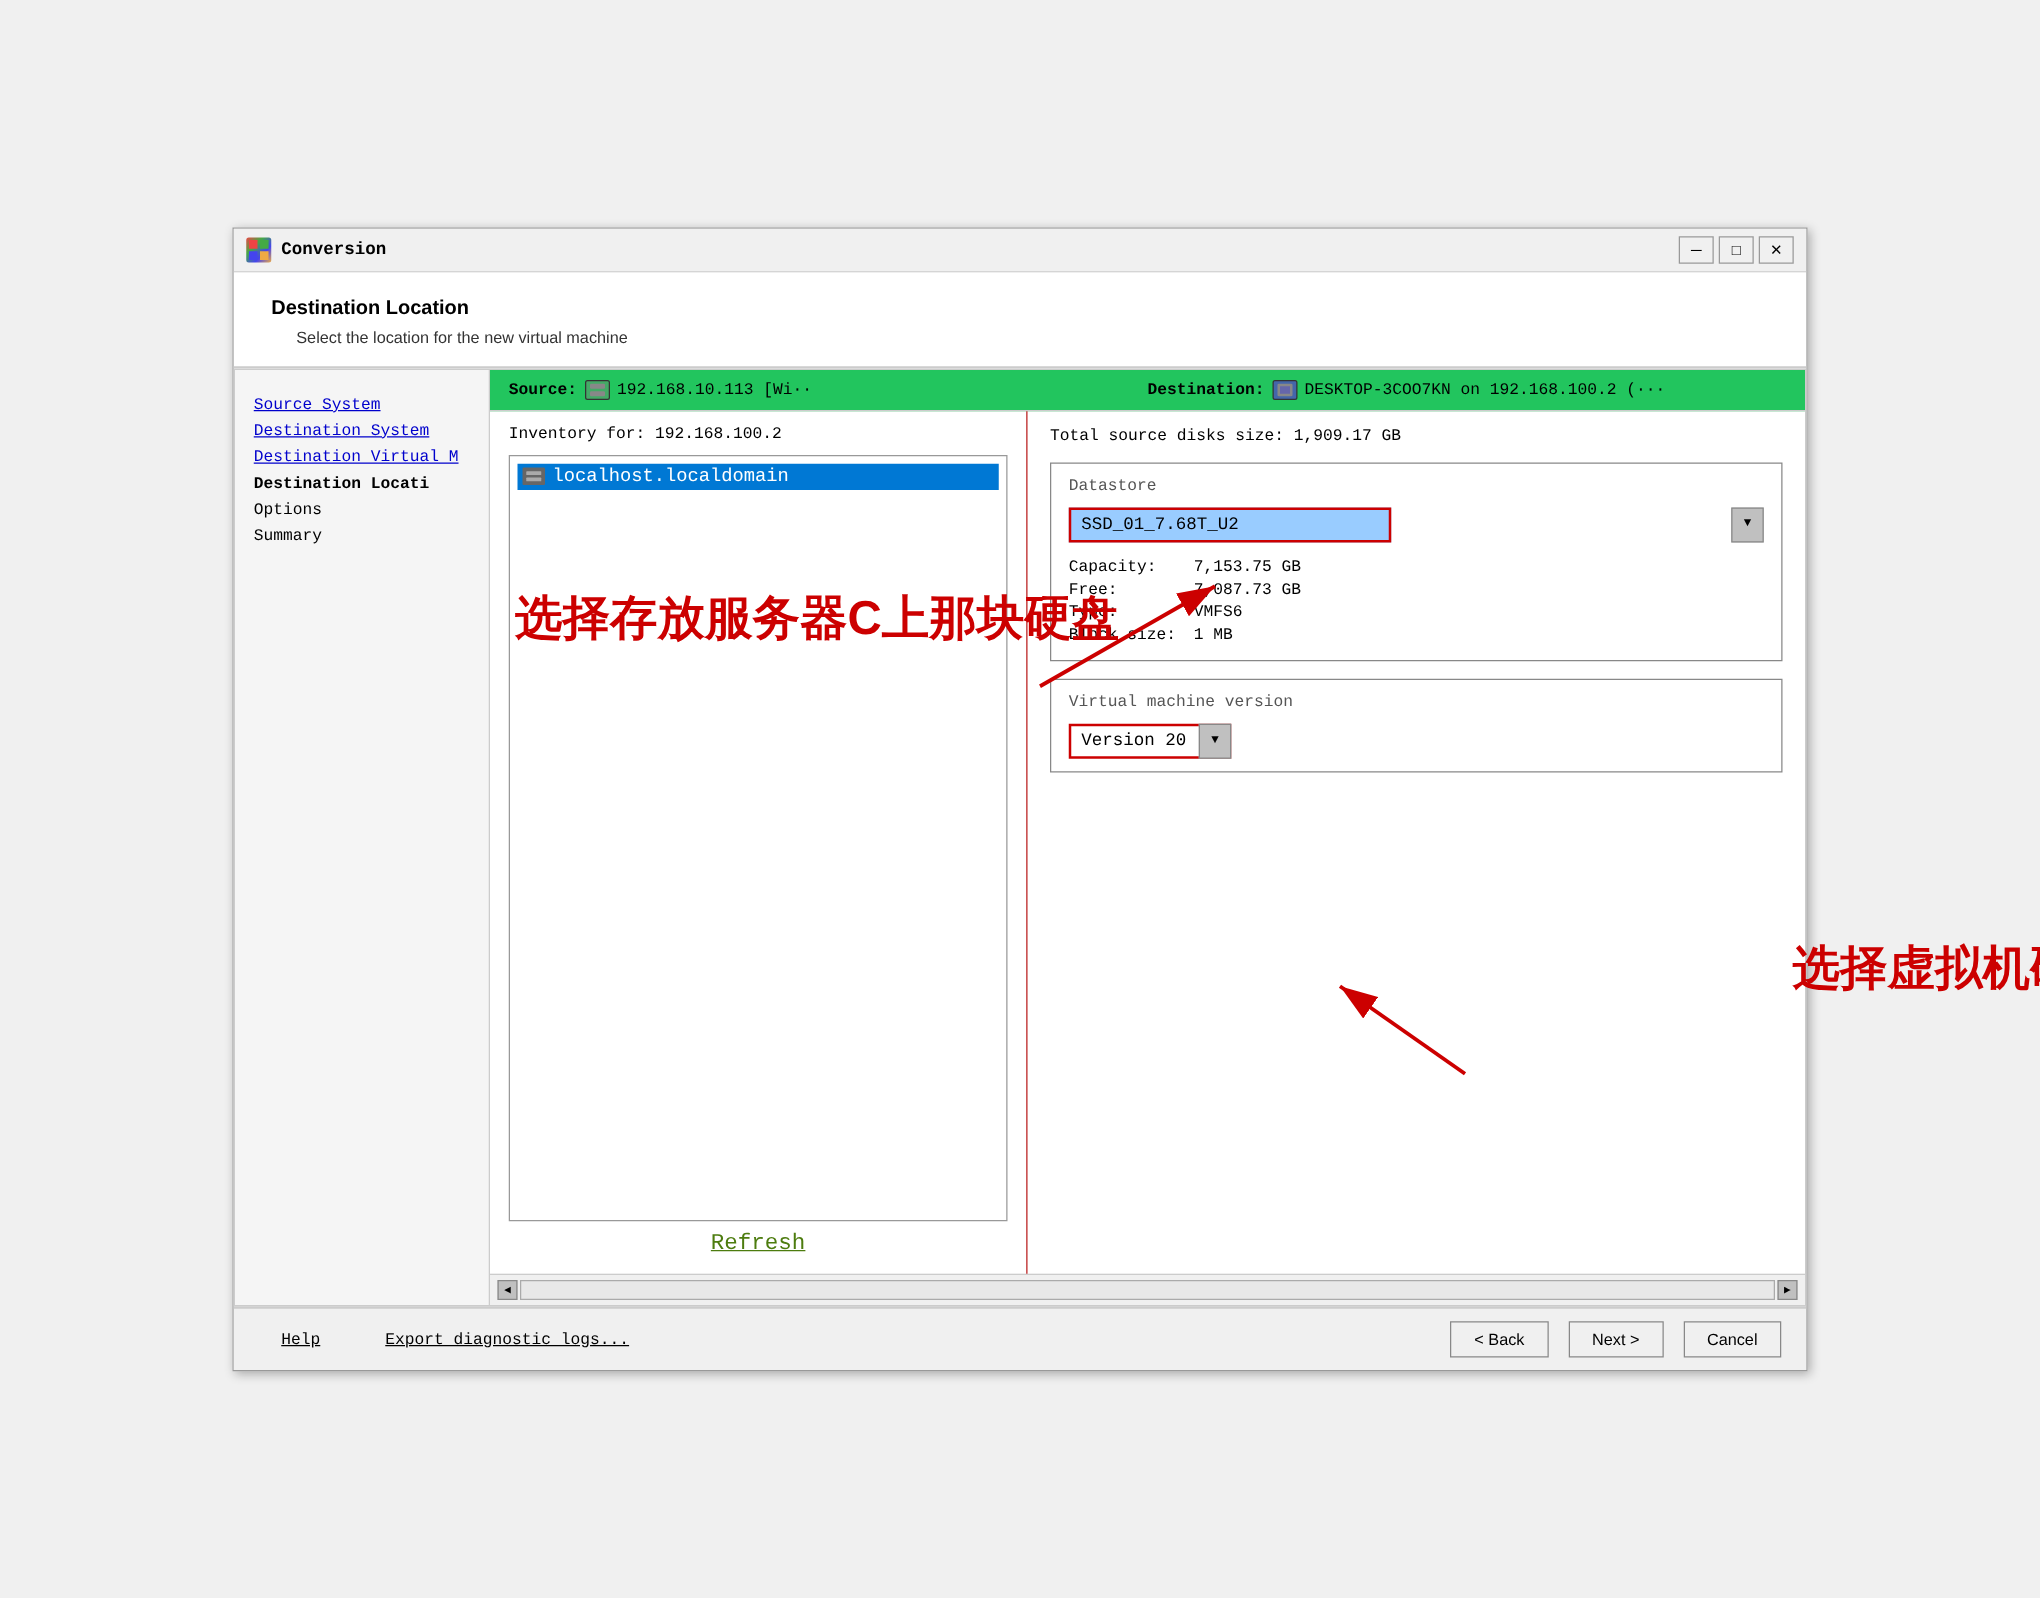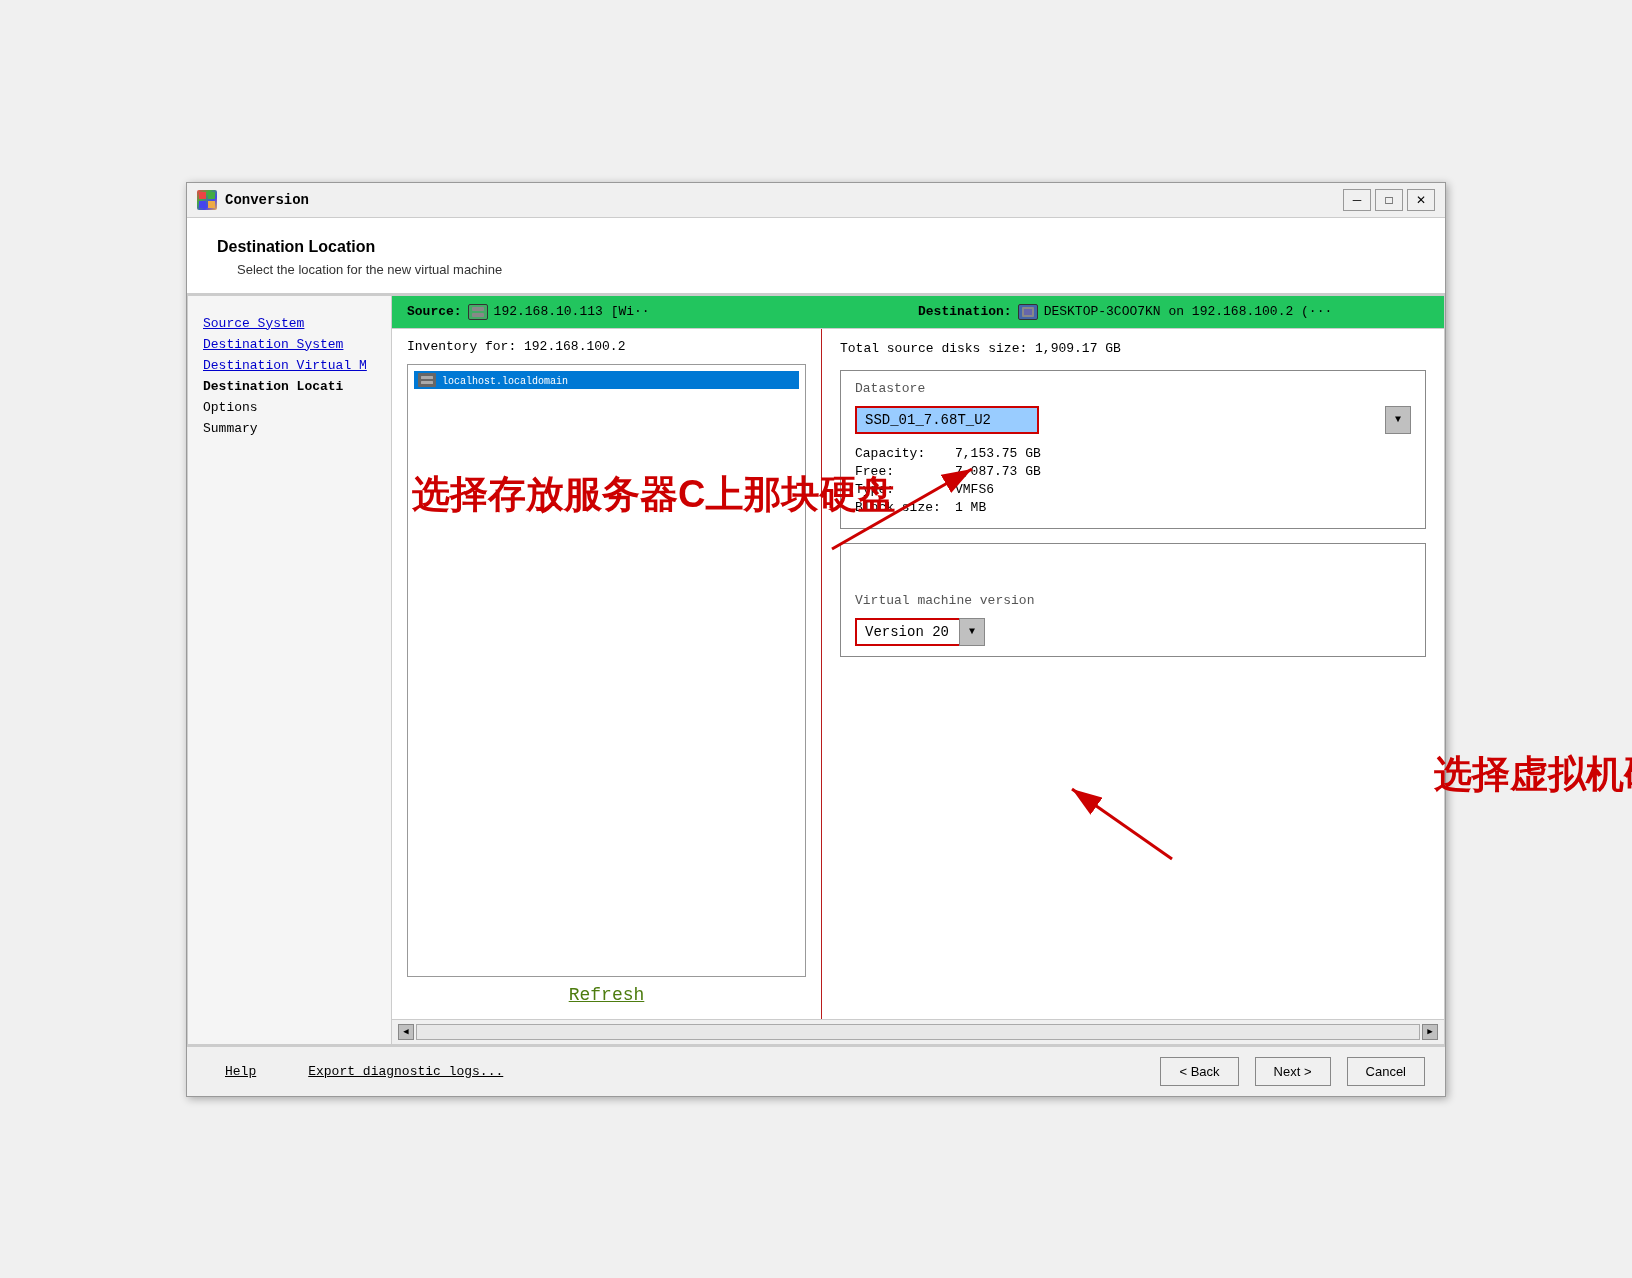--- a/index.html
+++ b/index.html
@@ -169,23 +169,23 @@
     }
     .inventory-tree {
       border: 1px solid #999;
       min-height: 500px;
       background: white;
       padding: 6px;
       flex: 1;
     }
     .tree-item {
       display: flex;
-      align-items: flex-end;
+      align-items: center;
       gap: 6px;
-      font-size: 10px;
+      font-size: 15px;
       padding: 2px 4px;
       cursor: pointer;
     }
     .tree-item.selected {
       background: #0078d4;
       color: white;
     }
     .server-tree-icon {
       width: 18px;
       height: 14px;
@@ -222,21 +222,21 @@
       font-size: 13px;
       font-weight: normal;
       margin-bottom: 10px;
       color: #555;
     }
     .dropdown-wrapper {
       position: relative;
       margin-bottom: 12px;
     }
     .dropdown-select {
-      width: 184px;
+      width: 258px;
       padding: 4px 30px 4px 8px;
       font-size: 14px;
       font-family: 'Courier New', Courier, monospace;
       background: #99ccff;
       border: 2px solid #cc0000;
       appearance: none;
       cursor: pointer;
     }
     .dropdown-arrow {
       position: absolute;
@@ -266,21 +266,20 @@
       font-weight: normal;
     }
     .vm-version-section {
       border: 1px solid #888;
       padding: 10px 14px;
     }
     .vm-version-title {
       font-size: 13px;
       color: #555;
       margin-bottom: 10px;
-      margin-top: 39px;
     }
     .version-dropdown-wrapper {
       position: relative;
       display: inline-block;
     }
     .version-select {
       padding: 4px 30px 4px 8px;
       font-size: 14px;
       font-family: 'Courier New', Courier, monospace;
       background: white;

